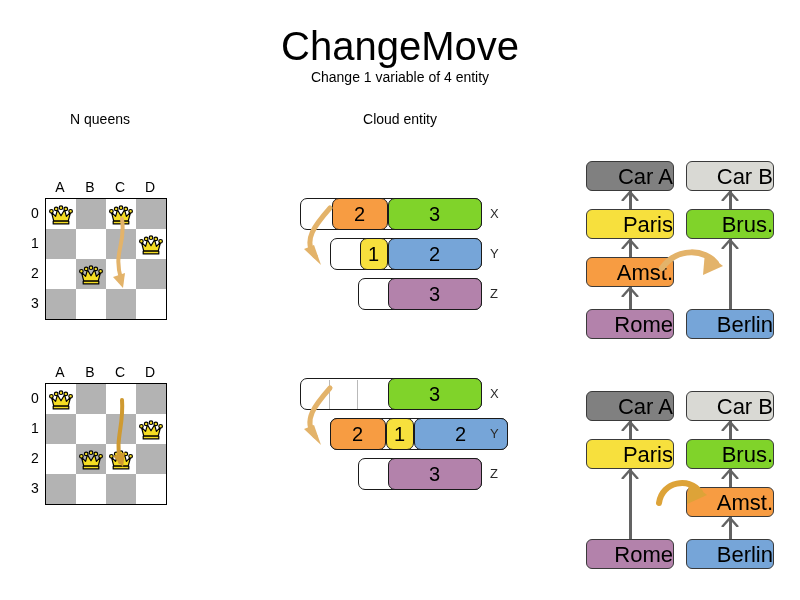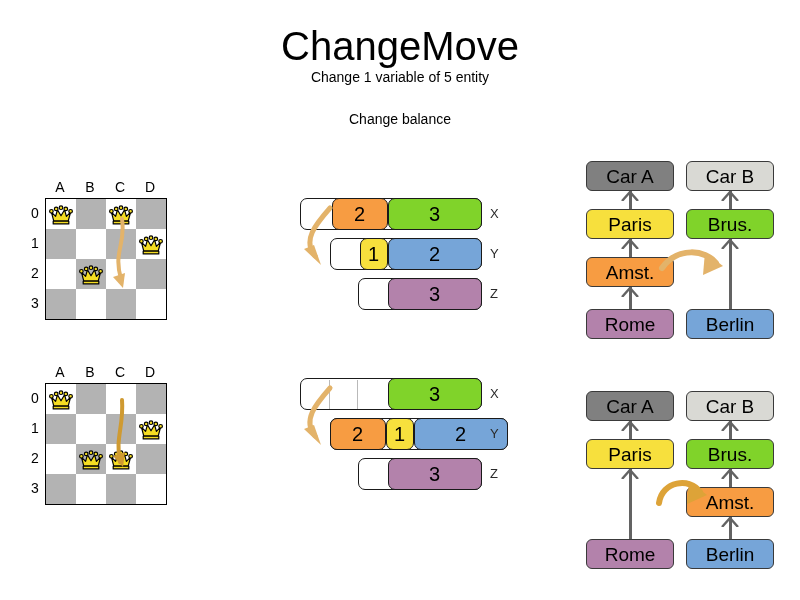--- a/index.html
+++ b/index.html
@@ -50,35 +50,36 @@
     position:absolute;top:-1.4px;height:32px;border:1.4px solid #1a1a1a;border-radius:7px;
     box-sizing:border-box;display:flex;align-items:center;justify-content:center;
     font-size:20px;line-height:20px;color:#000;
   }
   .divider{position:absolute;top:1px;width:1px;height:29px;background:#b9b9b9;}
   .barlabel{position:absolute;font-size:13px;line-height:32px;height:32px;color:#2b2b2b;}
 
   
   .node{
     position:absolute;height:30px;border:1.5px solid #3a3a3a;border-radius:6px;
-    box-sizing:border-box;display:flex;align-items:center;justify-content:center;
-    font-size:19px;line-height:19px;color:#000;
+    box-sizing:border-box;display:flex;align-items:center;justify-content:flex-end;
+    font-size:22px;line-height:19px;color:#000;
   }
   .chainline{position:absolute;width:3px;background:#636363;}
   .chaintip{position:absolute;width:18px;height:10px;}
 </style>
 </head>
 <body>
 
 <div id="root">
 
   <div class="abs" id="title">ChangeMove</div>
-  <div class="abs" id="subtitle">Change 1 variable of 5 entity</div>
-
-  <div class="abs section-head" id="head-cloud">Change balance</div>
+  <div class="abs" id="subtitle">Change 1 variable of 4 entity</div>
+
+  <div class="abs section-head" id="head-queens">N queens</div>
+  <div class="abs section-head" id="head-cloud">Cloud entity</div>
   <div class="abs section-head" id="head-vrp">
   </div>
 
   <div class="abs" id="queens-before" style="left:0px;top:0px;">
       <div class="chess-file" style="left: 45px; top: 179px;">A</div>
       <div class="chess-file" style="left: 75px; top: 179px;">B</div>
       <div class="chess-file" style="left: 105px; top: 179px;">C</div>
       <div class="chess-file" style="left: 135px; top: 179px;">D</div>
       <div class="chess-rank" style="left: 28px; top: 198px;">0</div>
       <div class="chess-rank" style="left: 28px; top: 228px;">1</div>

